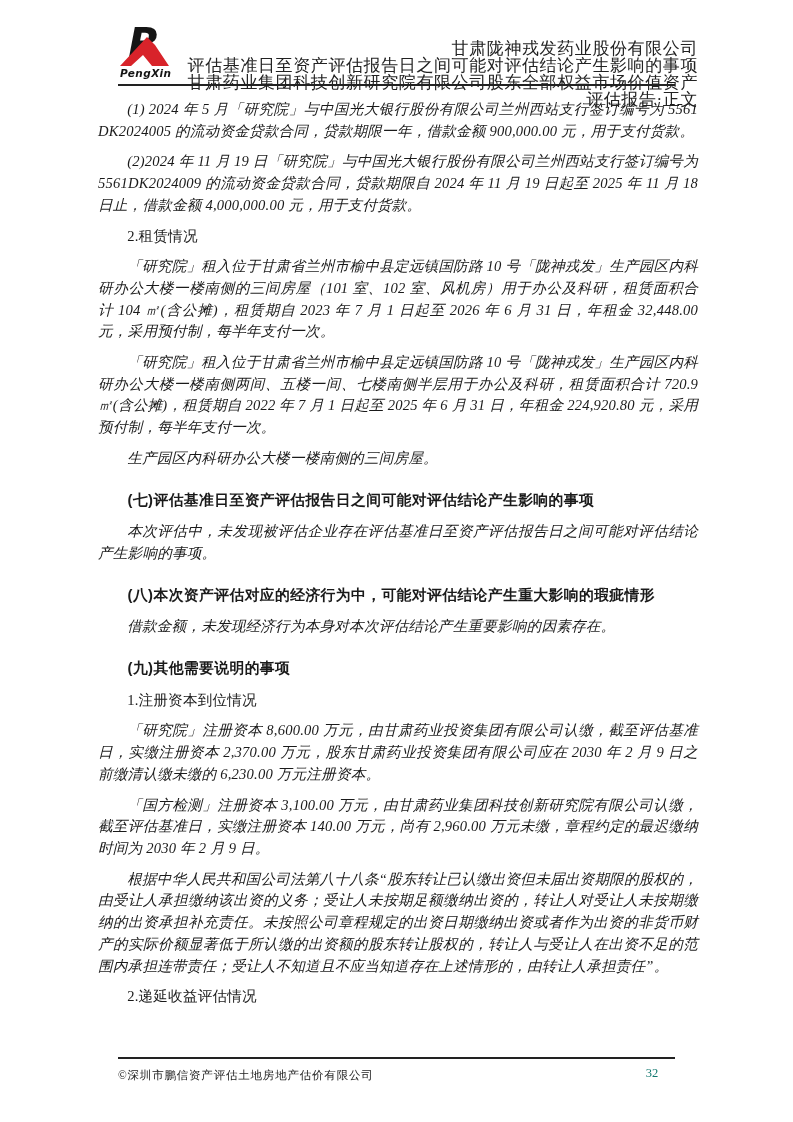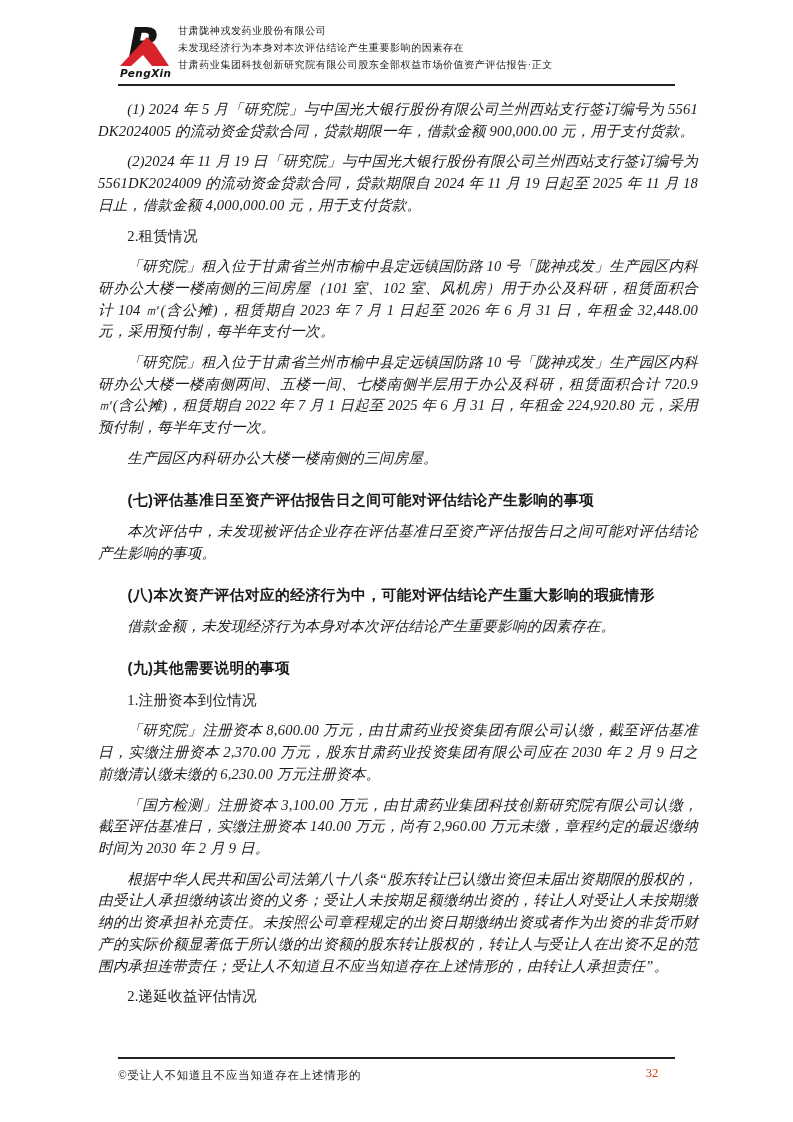--- a/index.html
+++ b/index.html
@@ -11,22 +11,23 @@
     margin: 0 auto;
     background: #ffffff;
     font-family: "Liberation Serif", "DejaVu Serif", serif;
     color: #1a1a1a;
     overflow: hidden;
   }
   
   .header { position: absolute; top: 20px; left: 98px; width: 600px; height: 62px; }
   .logo { position: absolute; left: 20px; top: 2px; width: 70px; height: 58px; }
   .header-titles {
-    position: absolute; right: 0; top: 2px; width: 520px;
-    font-size: 10px;
+    position: absolute; right: 0; top: 20px; width: 520px;
+    text-align: right;
+    font-size: 17px;
     line-height: 17px;
     color: #222;
     letter-spacing: 0.6px;
   }
   .header-rule {
     position: absolute; top: 84px; left: 118px; width: 557px; height: 2px;
     background: #222;
   }
   
   .doc-body {
@@ -51,40 +52,40 @@
   .footer-rule {
     position: absolute; top: 1057px; left: 118px; width: 557px; height: 2px;
     background: #222;
   }
   .footer-copy {
     position: absolute; top: 1068px; left: 118px;
     font-size: 11.5px; letter-spacing: 0.8px; color: #222;
   }
   .footer-page {
     position: absolute; top: 1066px; left: 640px; width: 24px;
-    font-size: 12.5px; text-align: center; color: #c2410c;
+    font-size: 12.5px; text-align: center; color: #0f766e;
     font-family: "Liberation Serif", serif;
   }
 </style>
 </head>
 <body>
 
 <div class="page">
 
   <div class="header">
     <div class="logo">
       <svg width="70" height="58" viewBox="0 0 70 58">
         <text x="10" y="36" font-family="DejaVu Sans, sans-serif" font-size="42" font-weight="bold" font-style="italic" fill="#151515">R</text>
         <polygon points="2,44 29,15 37,23 51,44 34,44 25,33 13,44" fill="#d8232a"></polygon>
         <text x="2" y="55" font-family="DejaVu Sans, sans-serif" font-size="10.5" font-weight="bold" font-style="italic" fill="#141414" letter-spacing="0.4">PengXin</text>
       </svg>
     </div>
     <div class="header-titles">
       <div>甘肃陇神戎发药业股份有限公司</div>
-      <div>未发现经济行为本身对本次评估结论产生重要影响的因素存在</div>
+      <div>评估基准日至资产评估报告日之间可能对评估结论产生影响的事项</div>
       <div>甘肃药业集团科技创新研究院有限公司股东全部权益市场价值资产评估报告·正文</div>
     </div>
   </div>
   <div class="header-rule"></div>
 
   <div class="doc-body">
     <p class="para">(1) 2024 年 5 月「研究院」与中国光大银行股份有限公司兰州西站支行签订编号为 5561DK2024005 的流动资金贷款合同，贷款期限一年，借款金额 900,000.00 元，用于支付货款。</p>
     <p class="para">(2)2024 年 11 月 19 日「研究院」与中国光大银行股份有限公司兰州西站支行签订编号为 5561DK2024009 的流动资金贷款合同，贷款期限自 2024 年 11 月 19 日起至 2025 年 11 月 18 日止，借款金额 4,000,000.00 元，用于支付货款。</p>
     <p class="sub">2.租赁情况</p>
     <p class="para">「研究院」租入位于甘肃省兰州市榆中县定远镇国防路 10 号「陇神戎发」生产园区内科研办公大楼一楼南侧的三间房屋（101 室、102 室、风机房）用于办公及科研，租赁面积合计 104 ㎡(含公摊)，租赁期自 2023 年 7 月 1 日起至 2026 年 6 月 31 日，年租金 32,448.00 元，采用预付制，每半年支付一次。</p>
@@ -96,16 +97,16 @@
     <p class="para">借款金额，未发现经济行为本身对本次评估结论产生重要影响的因素存在。</p>
     <h2 class="heading">(九)其他需要说明的事项</h2>
     <p class="sub">1.注册资本到位情况</p>
     <p class="para">「研究院」注册资本 8,600.00 万元，由甘肃药业投资集团有限公司认缴，截至评估基准日，实缴注册资本 2,370.00 万元，股东甘肃药业投资集团有限公司应在 2030 年 2 月 9 日之前缴清认缴未缴的 6,230.00 万元注册资本。</p>
     <p class="para">「国方检测」注册资本 3,100.00 万元，由甘肃药业集团科技创新研究院有限公司认缴，截至评估基准日，实缴注册资本 140.00 万元，尚有 2,960.00 万元未缴，章程约定的最迟缴纳时间为 2030 年 2 月 9 日。</p>
     <p class="para">根据中华人民共和国公司法第八十八条“股东转让已认缴出资但未届出资期限的股权的，由受让人承担缴纳该出资的义务；受让人未按期足额缴纳出资的，转让人对受让人未按期缴纳的出资承担补充责任。未按照公司章程规定的出资日期缴纳出资或者作为出资的非货币财产的实际价额显著低于所认缴的出资额的股东转让股权的，转让人与受让人在出资不足的范围内承担连带责任；受让人不知道且不应当知道存在上述情形的，由转让人承担责任”。</p>
     <p class="sub">2.递延收益评估情况</p>
   </div>
 
   <div class="footer-rule"></div>
-  <div class="footer-copy">©受让人不知道且不应当知道存在上述情形的</div>
+  <div class="footer-copy">©深圳市鹏信资产评估土地房地产估价有限公司</div>
   <div class="footer-page">32</div>
 
 </div>
 
 </body></html>

